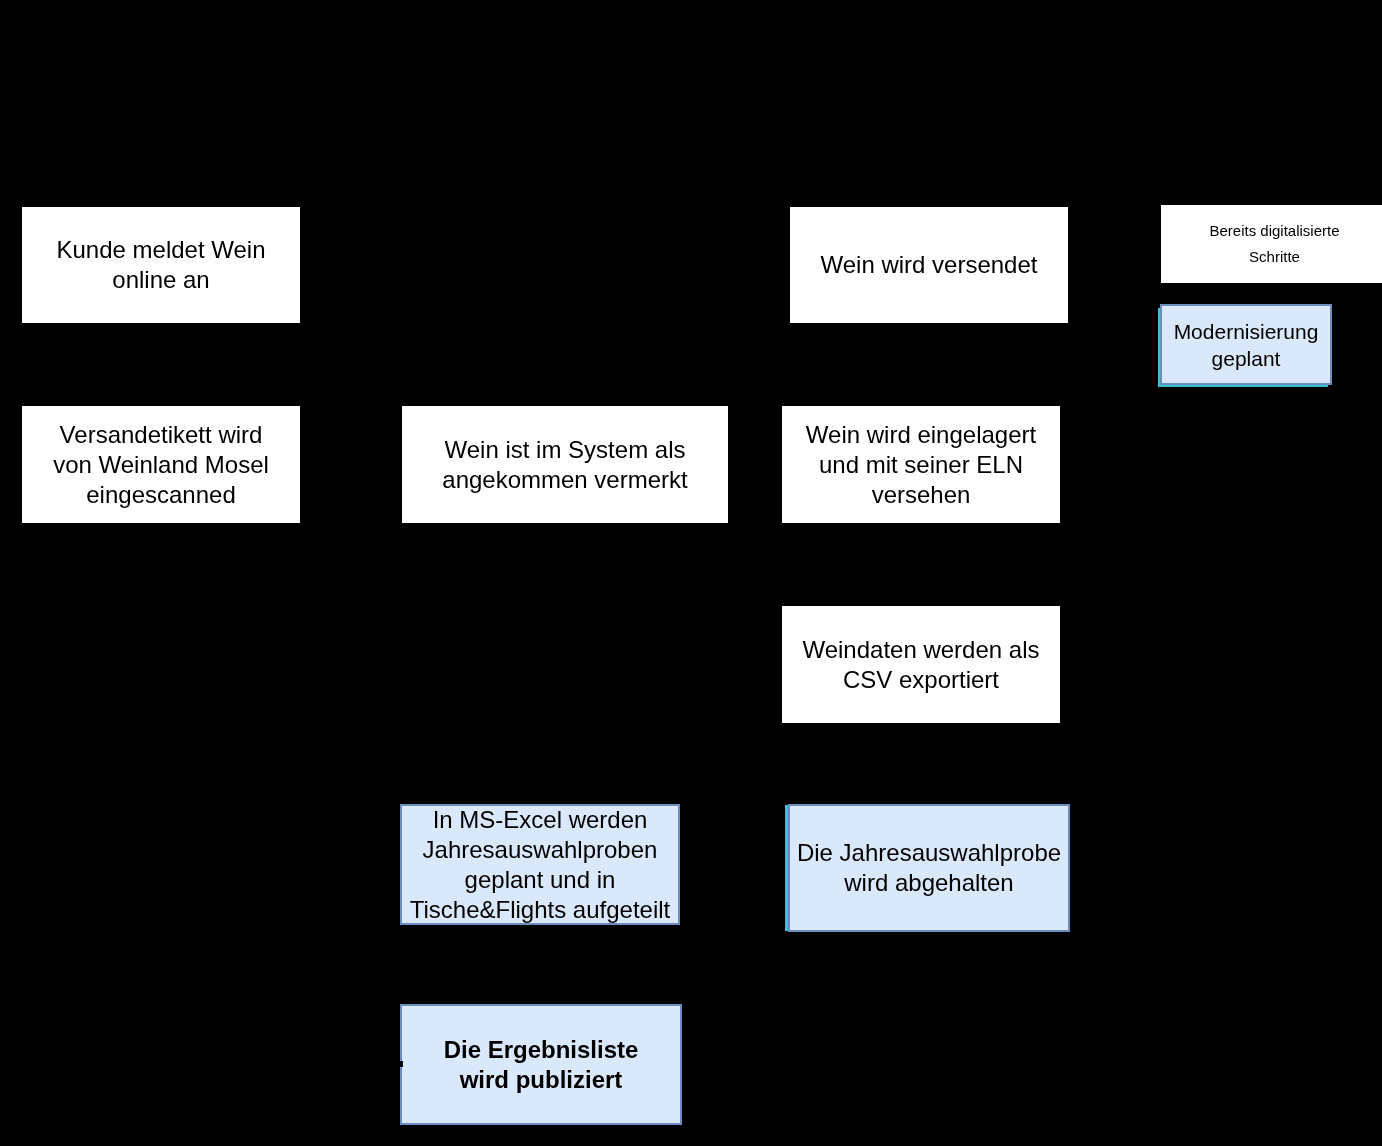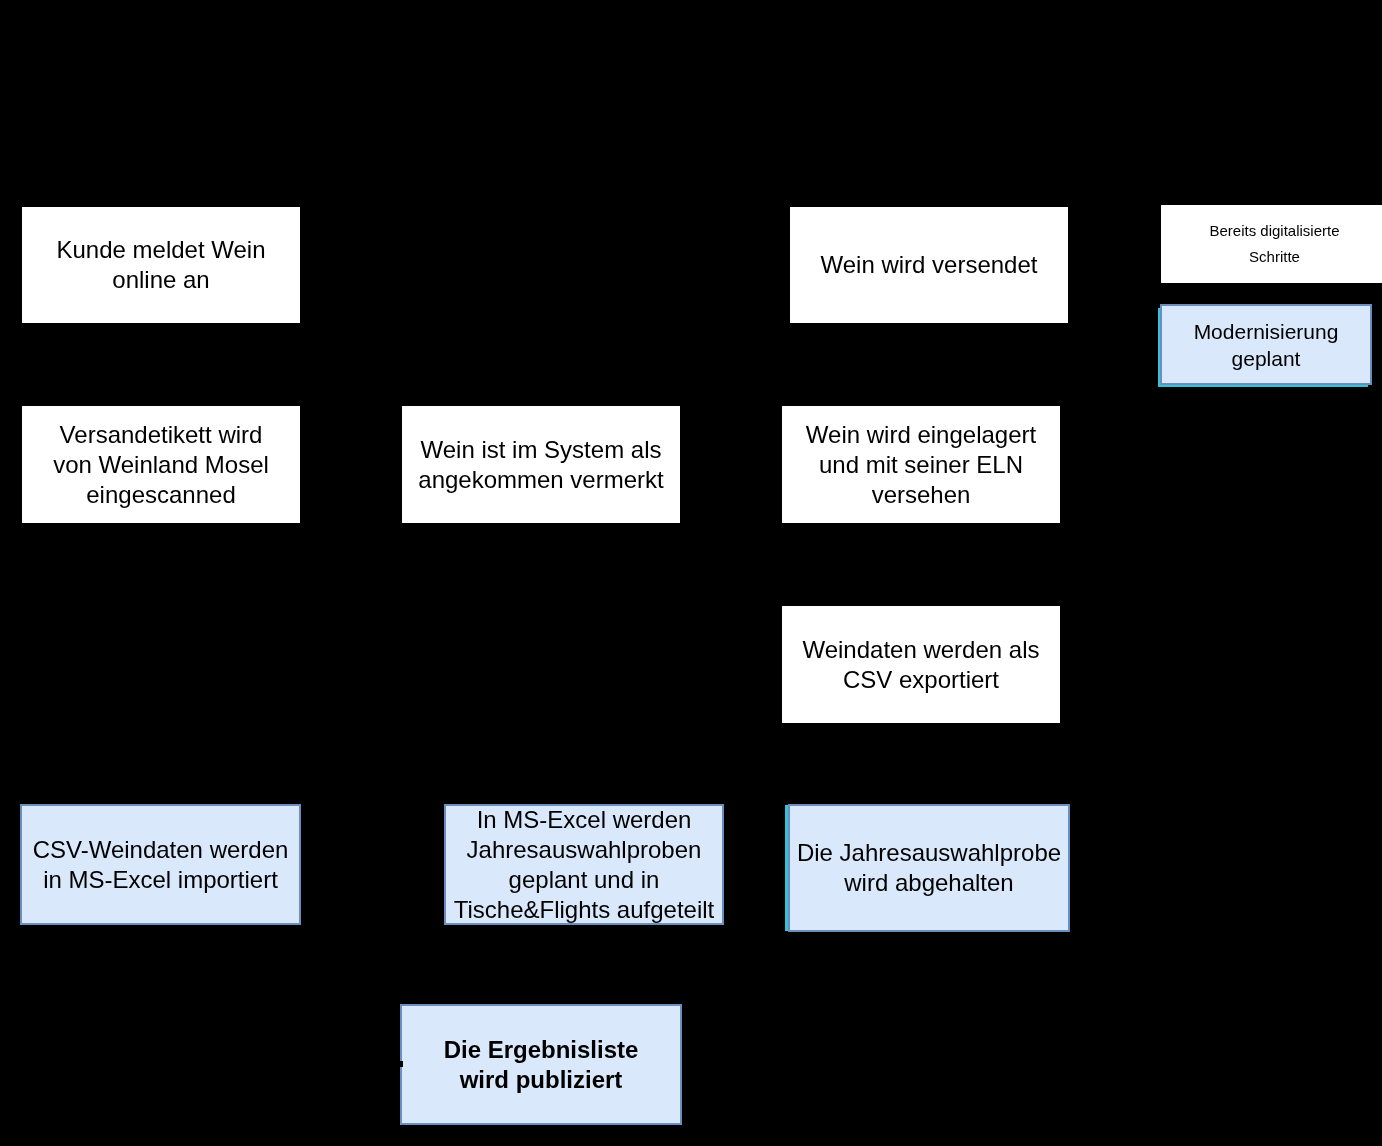--- a/index.html
+++ b/index.html
@@ -28,35 +28,35 @@
   .sel-left{box-shadow:-4px 0 0 -1px #32c3d7;}
   
   .sel-corner{box-shadow:-3px 3px 0 -1px #32c3d7;}
 
   
   #n1{left:22px;top:207px;width:278px;height:116px;}
   #n2{left:402px;top:207px;width:278px;height:116px;}
   #n3{left:782px;top:207px;width:278px;height:116px;margin-left:8px;}
   
   #n4{left:22px;top:406px;width:278px;height:117px;}
-  #n5{left:402px;top:406px;width:278px;height:117px;}
+  #n5{left:402px;top:406px;width:326px;height:117px;}
   #n6{left:782px;top:406px;width:278px;height:117px;}
   
   #n7{left:782px;top:606px;width:278px;height:117px;}
   
   #n8{left:20px;top:804px;width:281px;height:121px;}
-  #n9{left:400px;top:804px;width:280px;height:121px;margin-left:44px;}
+  #n9{left:400px;top:804px;width:280px;height:121px;}
   #n10{left:788px;top:804px;width:282px;height:128px;}
   
   #n11{left:20px;top:1004px;width:282px;height:121px;}
   #n12{left:400px;top:1004px;width:282px;height:121px;font-weight:bold;}
 
   
   #legend-white{left:1161px;top:205px;width:227px;height:78px;font-size:15px;line-height:26px;}
-  #legend-blue{left:1160px;top:304px;width:212px;height:81px;font-size:21px;line-height:27px;}
+  #legend-blue{left:1160px;top:304px;width:172px;height:81px;font-size:21px;line-height:27px;}
 
   
   .tick{position:absolute;background:#000000;z-index:3;}
   #t1{left:390px;top:861px;width:5px;height:6px;}
   #t2{left:776px;top:861px;width:5px;height:6px;}
   #t3{left:158px;top:1002px;width:5px;height:6px;}
   #t4{left:398px;top:1061px;width:5px;height:6px;}
 </style>
 </head>
 <body>
@@ -84,24 +84,20 @@
     <span class="node-label">Wein wird eingelagert
 und mit seiner ELN
 versehen</span>
   </div>
 
   <div class="node white-node" id="n7">
     <span class="node-label">Weindaten werden als
 CSV exportiert</span>
   </div>
 
-  <div class="node blue-node" id="n8">
-    <span class="node-label">CSV-Weindaten werden
-in MS-Excel importiert</span>
-  </div>
   <div class="node blue-node" id="n9">
     <span class="node-label">In MS-Excel werden
 Jahresauswahlproben
 geplant und in
 Tische&amp;Flights aufgeteilt</span>
   </div>
   <div class="node blue-node sel-left" id="n10">
     <span class="node-label">Die Jahresauswahlprobe
 wird abgehalten</span>
   </div>

